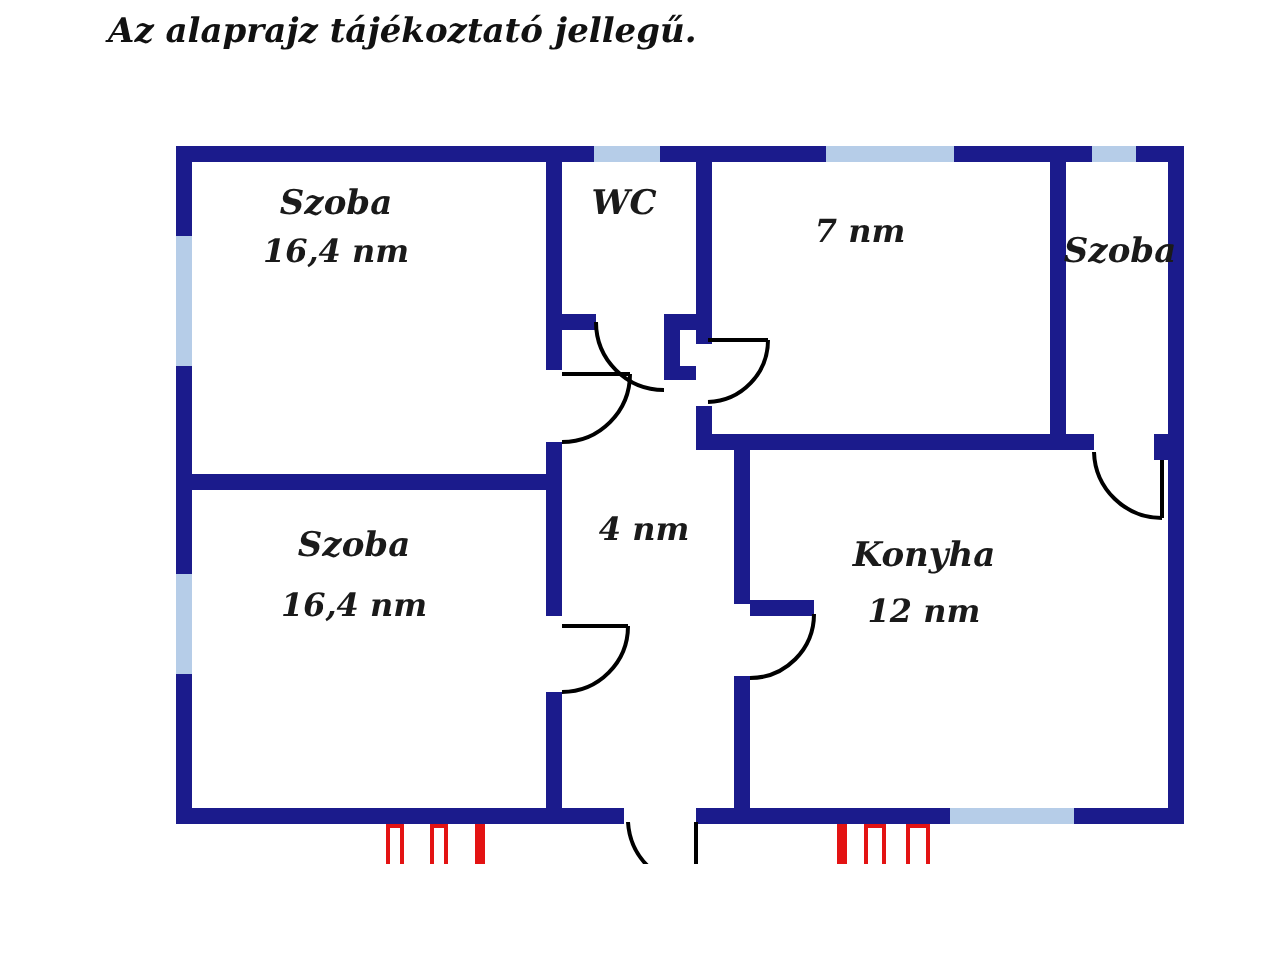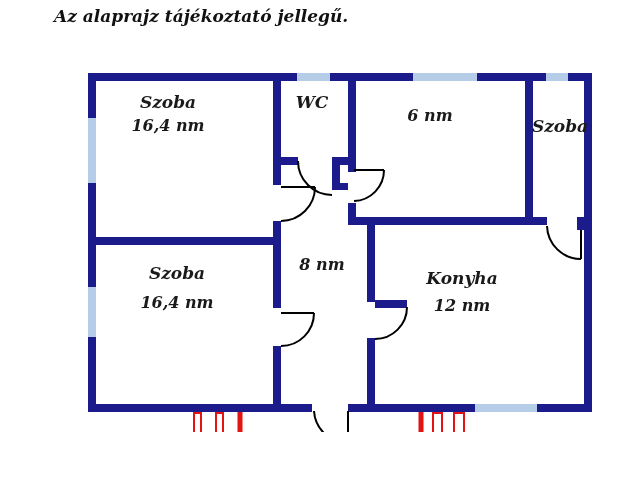--- a/index.html
+++ b/index.html
@@ -95,34 +95,34 @@
   <div class="room-label" style="left:98px;top:91px;width:140px;line-height:23px;">
     <div>Szoba</div>
     <div class="area">16,4 nm</div>
   </div>
 
   <div class="room-label" style="left:284px;top:92px;width:56px;">
     <div>WC</div>
   </div>
 
   <div class="room-label" style="left:368px;top:103px;width:124px;line-height:25px;">
-    <div class="area">6 nm</div>
+    <div class="area">7 nm</div>
   </div>
 
   <div class="room-label" style="left:527px;top:116px;width:66px;">
     <div>Szoba</div>
   </div>
 
   <div class="room-label" style="left:103px;top:259px;width:148px;line-height:29px;">
     <div>Szoba</div>
     <div class="area">16,4 nm</div>
   </div>
 
   <div class="room-label" style="left:266px;top:252px;width:112px;line-height:25px;">
-    <div class="area">8 nm</div>
+    <div class="area">4 nm</div>
   </div>
 
   <div class="room-label" style="left:408px;top:265px;width:108px;line-height:27px;">
     <div>Konyha</div>
     <div class="area">12 nm</div>
   </div>
 
 </div>
 
 </body></html>

